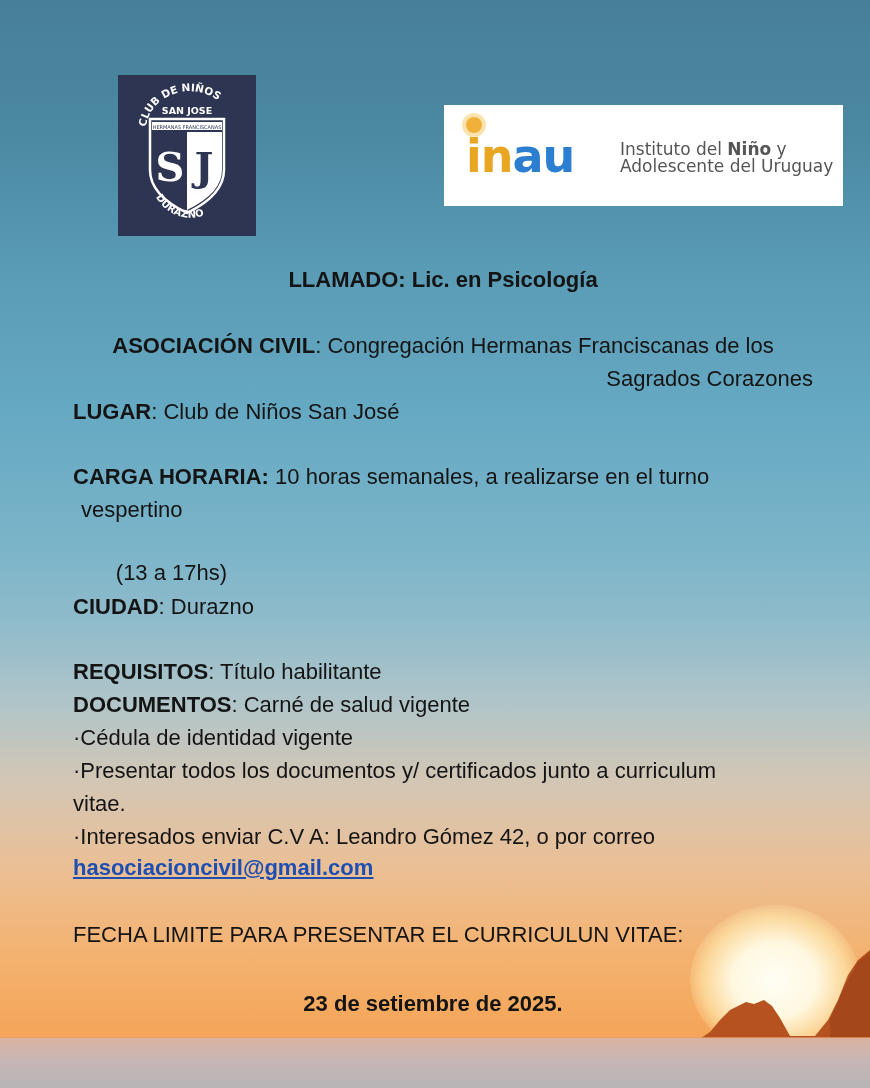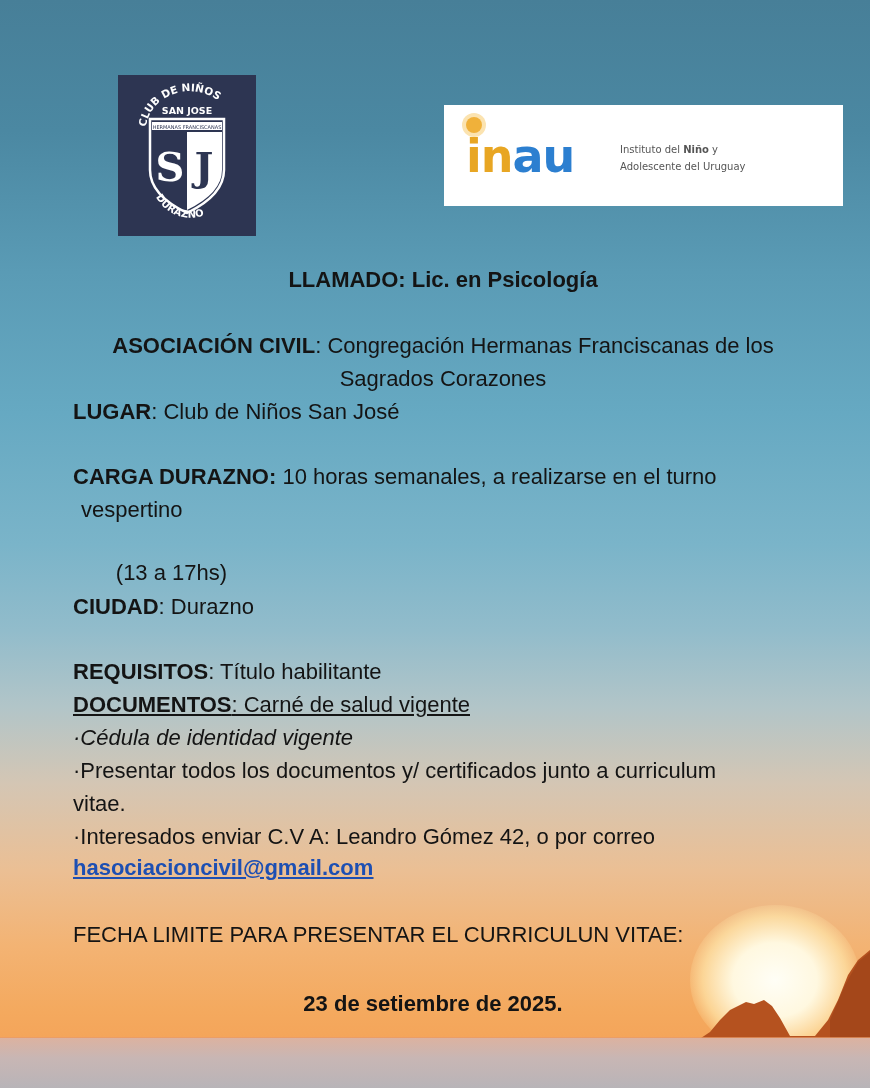--- a/index.html
+++ b/index.html
@@ -25,21 +25,21 @@
     position:absolute; left:118px; top:75px; width:138px; height:161px;
     background:#2d3552; display:flex; align-items:center; justify-content:center;
   }
   .logo-inau {
     position:absolute; left:444px; top:105px; width:399px; height:101px; background:#ffffff;
   }
   .inau-word { position:absolute; left:22px; top:28px; font-family:"DejaVu Sans", sans-serif; font-weight:bold; font-size:46px; letter-spacing:-1px; line-height:1; }
   .inau-word .i, .inau-word .n { color:#e8a623; }
   .inau-word .a, .inau-word .u { color:#2c7fd0; }
   .inau-sun { position:absolute; left:22px; top:12px; width:16px; height:16px; border-radius:50%; background:#f0b13a; box-shadow:0 0 0 4px #fbe3b0; }
-  .inau-text { position:absolute; left:176px; top:36px; font-family:"DejaVu Sans", sans-serif; font-size:10px; color:#555; line-height:17px; }
+  .inau-text { position:absolute; left:176px; top:36px; font-family:"DejaVu Sans", sans-serif; font-size:17px; color:#555; line-height:17px; }
   .inau-text b { color:#555; }
 
   .content { position:absolute; left:73px; top:0; width:740px; color:#141414; font-size:22px; }
   .line { position:absolute; white-space:nowrap; line-height:30px; }
   .center { left:0; width:740px; text-align:center; }
   b.lbl { font-weight:bold;text-align:center; }
   .email { color:#1d4fb3; text-decoration:underline; font-weight:bold; }
 </style>
 </head>
 <body>
@@ -83,49 +83,49 @@
   </div>
 
   <div class="content">
     <div class="line center" style="top:265px;">
       <b class="lbl">LLAMADO: Lic. en Psicología</b>
     </div>
 
     <div class="line center" style="top:331px;">
       <b class="lbl">ASOCIACIÓN CIVIL</b><span>: Congregación Hermanas Franciscanas de los</span>
     </div>
-    <div class="line center" style="top:364px;">
+    <div class="line center" style="top:364px;text-align:right;">
       <span>Sagrados Corazones</span>
     </div>
 
     <div class="line" style="top:397px;">
       <b class="lbl">LUGAR</b><span>: Club de Niños San José</span>
     </div>
 
     <div class="line" style="top:462px;">
-      <b class="lbl">CARGA DURAZNO:</b><span> 10 horas semanales, a realizarse en el turno</span>
+      <b class="lbl">CARGA HORARIA:</b><span> 10 horas semanales, a realizarse en el turno</span>
     </div>
     <div class="line" style="top:495px;margin-left:8px;">
       <span>vespertino</span>
     </div>
     <div class="line" style="top:528px; white-space:pre;text-align:center;">
       <span> (13 a 17hs)</span>
     </div>
 
     <div class="line" style="top:592px;">
       <b class="lbl">CIUDAD</b><span>: Durazno</span>
     </div>
 
     <div class="line" style="top:657px;">
       <b class="lbl">REQUISITOS</b><span>: Título habilitante</span>
     </div>
-    <div class="line" style="top:690px;text-decoration:underline;">
+    <div class="line" style="top:690px;">
       <b class="lbl">DOCUMENTOS</b><span>: Carné de salud vigente</span>
     </div>
-    <div class="line" style="top:723px;font-style:italic;">·Cédula de identidad vigente</div>
+    <div class="line" style="top:723px;">·Cédula de identidad vigente</div>
     <div class="line" style="top:756px;">·Presentar todos los documentos y/ certificados junto a curriculum</div>
     <div class="line" style="top:789px;">vitae.</div>
     <div class="line" style="top:822px;">·Interesados enviar C.V A: Leandro Gómez 42, o por correo</div>
     <div class="line" style="top:853px;text-decoration:underline;">
       <a class="email">hasociacioncivil@gmail.com</a>
     </div>
 
     <div class="line" style="top:920px;">FECHA LIMITE PARA PRESENTAR EL CURRICULUN VITAE:</div>
     <div class="line center" style="top:953px; left:-10px;margin-top:36px;">
       <b class="lbl">23 de setiembre de 2025.</b>

